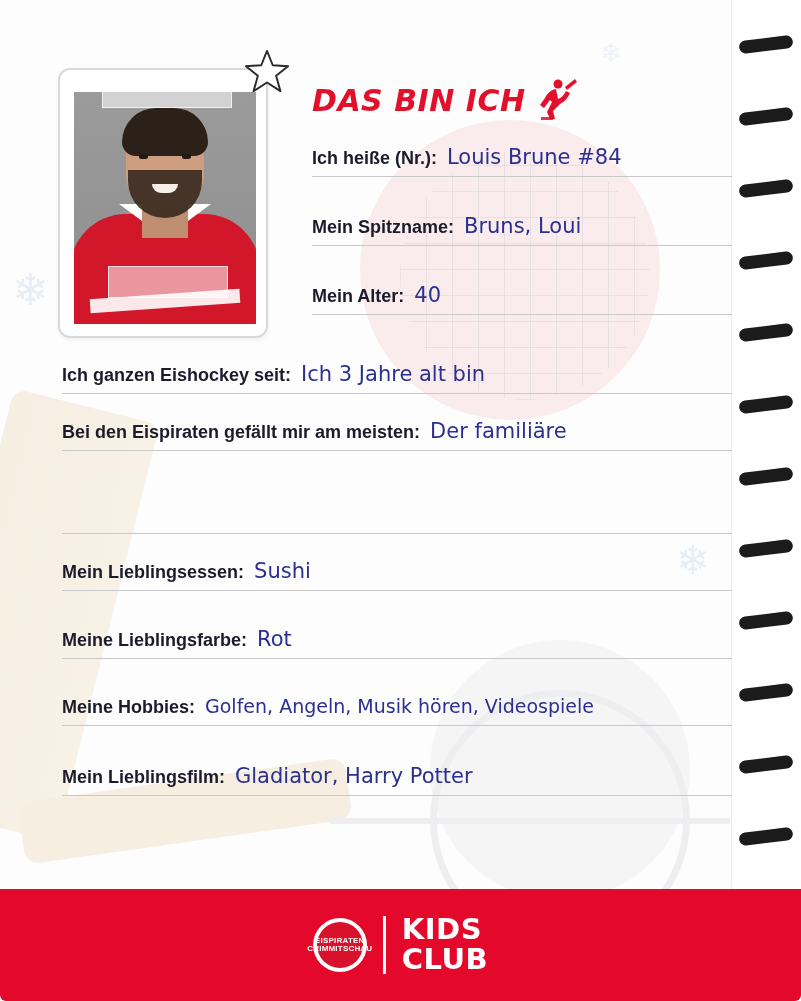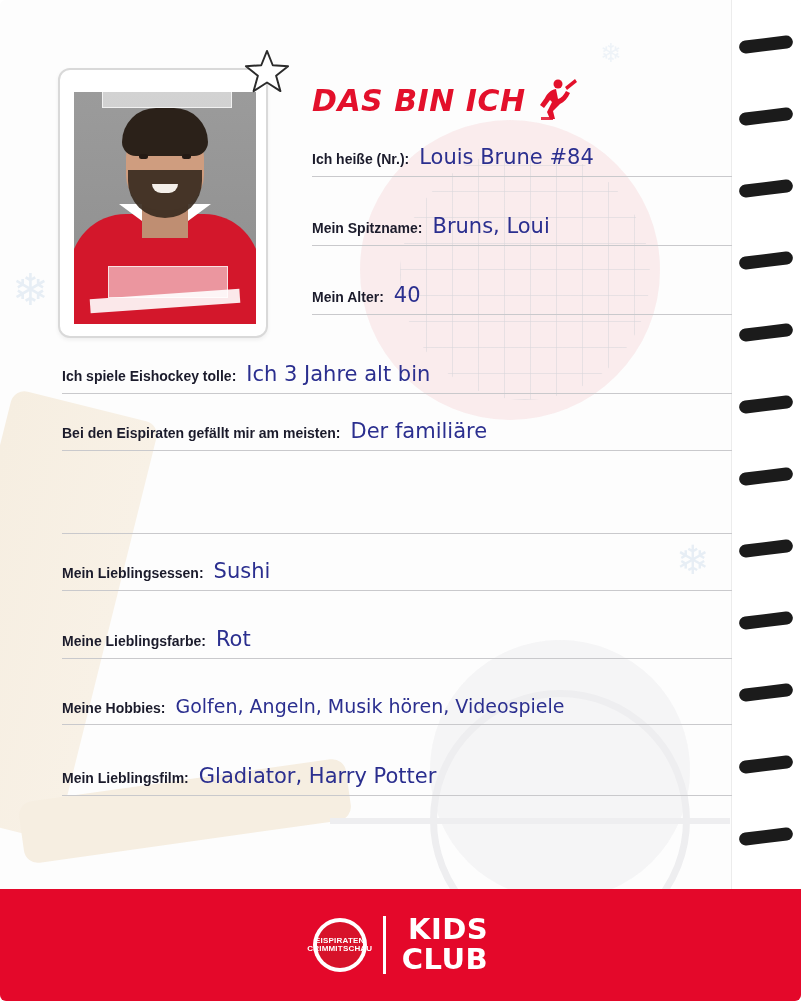--- a/index.html
+++ b/index.html
@@ -175,21 +175,21 @@
     position: absolute;
     display: flex;
     align-items: baseline;
     gap: 10px;
     border-bottom: 1px solid #c9c9cc;
     padding-bottom: 7px;
   }
   .f-label {
     font-family: "Liberation Sans", sans-serif;
     font-weight: bold;
-    font-size: 14px;
+    font-size: 18px;
     color: #1b1b2b;
     white-space: nowrap;
     text-align: right;
   }
   .f-value {
     font-family: "DejaVu Sans", sans-serif;
     font-size: 21px;
     color: #2b2f8f;
     white-space: nowrap;
   }
@@ -236,21 +236,20 @@
     letter-spacing: .2px;
   }
   .footer-divider { width: 3px; height: 58px; background: #ffffff; }
   .footer-text {
     color: #ffffff;
     font-family: "DejaVu Sans", sans-serif;
     font-weight: bold;
     font-size: 29px;
     line-height: 1.02;
     letter-spacing: .5px;
-    text-align: right;
   }
 </style>
 </head>
 <body>
 
 <div id="page">
 
   <div class="bg-layer">
     <div class="bg-ball b1"></div>
     <div class="bg-grid"></div>
@@ -323,21 +322,21 @@
     <div class="field r2">
       <span class="f-label">Mein Spitzname:</span>
       <span class="f-value">Bruns, Loui</span>
     </div>
     <div class="field r3">
       <span class="f-label">Mein Alter:</span>
       <span class="f-value">40</span>
     </div>
 
     <div class="field w1">
-      <span class="f-label">Ich spiele Eishockey tolle:</span>
+      <span class="f-label">Ich ganzen Eishockey seit:</span>
       <span class="f-value">Ich 3 Jahre alt bin</span>
     </div>
 
     <div class="field w2">
       <span class="f-label">Bei den Eispiraten gefällt mir am meisten:</span>
       <span class="f-value">Der familiäre</span>
     </div>
     <div class="cont-line"></div>
 
     <div class="field w4">

